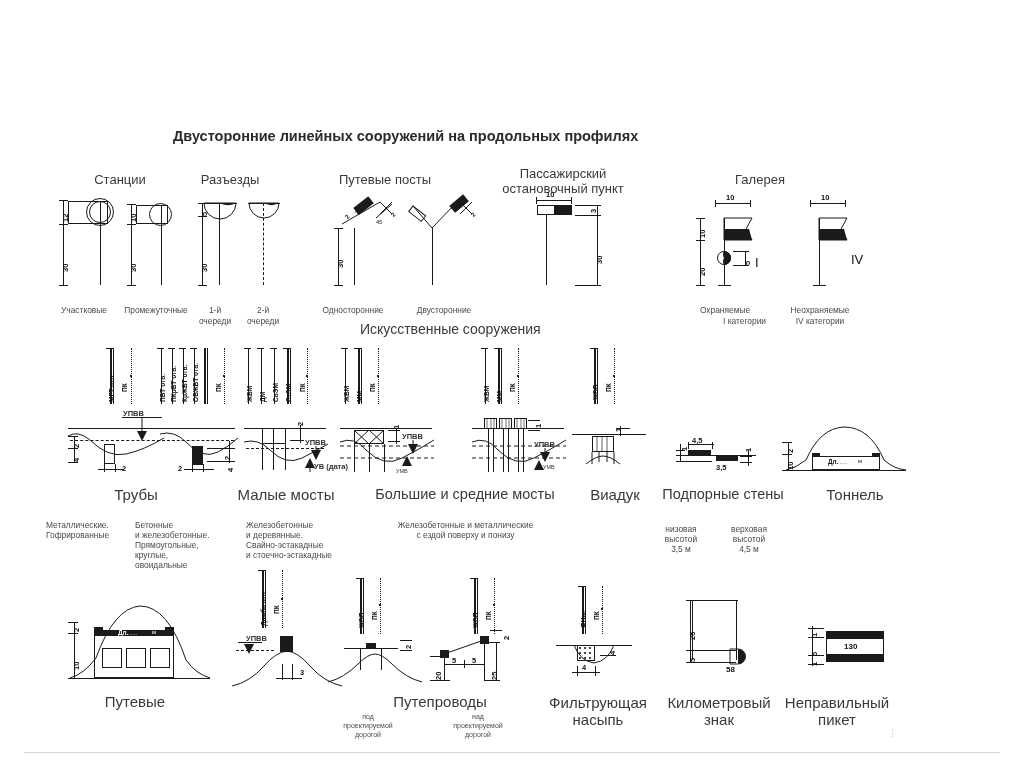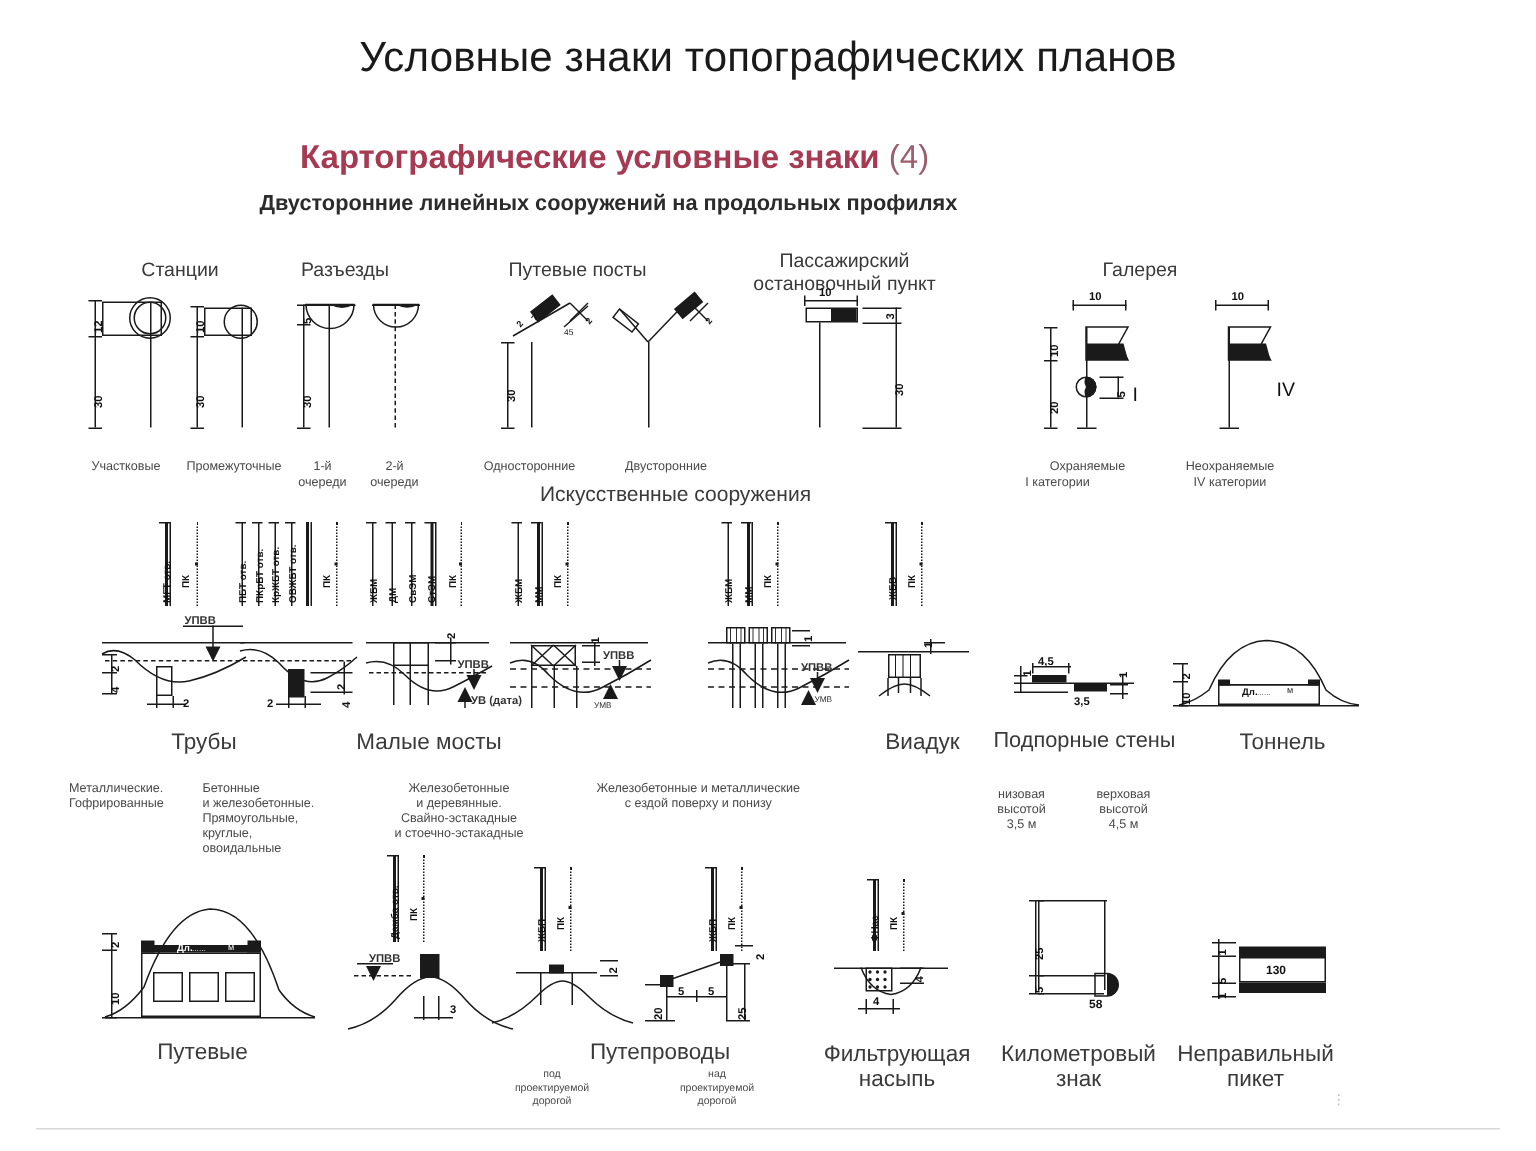--- a/index.html
+++ b/index.html
@@ -53,26 +53,21 @@
   .fill{position:absolute;background:#1a1a1a;}
   .circ{position:absolute;border:1px solid #1a1a1a;border-radius:50%;box-sizing:border-box;}
   svg{position:absolute;overflow:visible;}
   .bottom-rule{position:absolute;left:24px;top:752px;width:976px;height:1px;background:#d8d8d8;}
 </style>
 </head>
 <body>
 
 <div id="slide">
 
-  <div class="main-title">Условные знаки топографических планов</div>
-
-  <div class="card-title">
-    <span>Картографические условные знаки</span>
-    <span class="num">(4)</span>
-  </div>
+
   <div class="card-sub">Двусторонние линейных сооружений на продольных профилях</div>
 
   <div class="grp-head" style="left:75px;top:172px;width:90px;">Станции</div>
   <div class="grp-head" style="left:180px;top:172px;width:100px;">Разъезды</div>
   <div class="grp-head" style="left:325px;top:172px;width:120px;">Путевые посты</div>
   <div class="grp-head" style="left:483px;top:166px;width:160px;line-height:15px;white-space:pre-line;">Пассажирский
 остановочный пункт</div>
   <div class="grp-head" style="left:700px;top:172px;width:120px;">Галерея</div>
 
   <div>
@@ -202,21 +197,21 @@
       <path d="M0 0 A7 7 0 0 1 0 14 Z" fill="#1a1a1a"></path>
     </svg>
     <div class="hl" style="left:733px;top:251px;width:16px;"></div>
     <div class="hl" style="left:733px;top:265px;width:16px;"></div>
     <div class="vl" style="left:745px;top:251px;height:14px;"></div>
     <div class="dimv" style="left:743px;top:265px;">5</div>
     <div style="position:absolute;left:755px;top:255px;font-size:13px;color:#111;">I</div>
     <div class="hl" style="left:718px;top:285px;width:13px;"></div>
   </div>
   <div class="cap-sm" style="left:686px;top:293px;width:78px;">Охраняемые</div>
-  <div class="cap-sm" style="left:666px;top:304px;width:78px;">I категории</div>
+  <div class="cap-sm" style="left:688px;top:304px;width:78px;text-align:right;">I категории</div>
 
   <div>
     <div class="hl" style="left:810px;top:203px;width:36px;"></div>
     <div class="vl" style="left:810px;top:200px;height:7px;"></div>
     <div class="vl" style="left:845px;top:200px;height:7px;"></div>
     <div class="dim" style="left:821px;top:193px;">10</div>
     <div class="vl" style="left:819px;top:218px;height:67px;"></div>
     <svg style="left:819px;top:218px;" width="32" height="44" viewBox="0 0 32 44">
       <path d="M0 0 L28 0 L22 11 L28 22 L0 22 Z" fill="none" stroke="#1a1a1a" stroke-width="1"></path>
       <path d="M0 11 L25 11 L28 22 L0 22 Z" fill="#1a1a1a"></path>
@@ -527,27 +522,28 @@
   </div>
   <div class="cap-sm" style="left:135px;top:508px;width:100px;text-align:left;">
     <div>Бетонные</div>
     <div>и железобетонные.</div>
     <div>Прямоугольные,</div>
     <div>круглые,</div>
     <div>овоидальные</div>
   </div>
 
   <div class="cap" style="left:226px;top:487px;width:120px;font-size:15px;">Малые мосты</div>
-  <div class="cap-sm" style="left:246px;top:508px;width:120px;text-align:center;">
+  <div class="cap-sm" style="left:246px;top:508px;width:120px;text-align:left;">
     <div>Железобетонные</div>
     <div>и деревянные.</div>
     <div>Свайно-эстакадные</div>
     <div>и стоечно-эстакадные</div>
   </div>
 
+  <div class="cap" style="left:350px;top:487px;width:230px;font-size:14.5px;">Большие и средние мосты</div>
   <div class="cap-sm" style="left:358px;top:508px;width:215px;">
     <div>Железобетонные и металлические</div>
     <div>с ездой поверху и понизу</div>
   </div>
 
   <div class="cap" style="left:570px;top:487px;width:90px;font-size:15px;">Виадук</div>
 
   <div class="cap" style="left:648px;top:487px;width:150px;font-size:14.5px;">Подпорные стены</div>
   <div class="cap-sm" style="left:650px;top:512px;width:62px;">
     <div>низовая</div>

